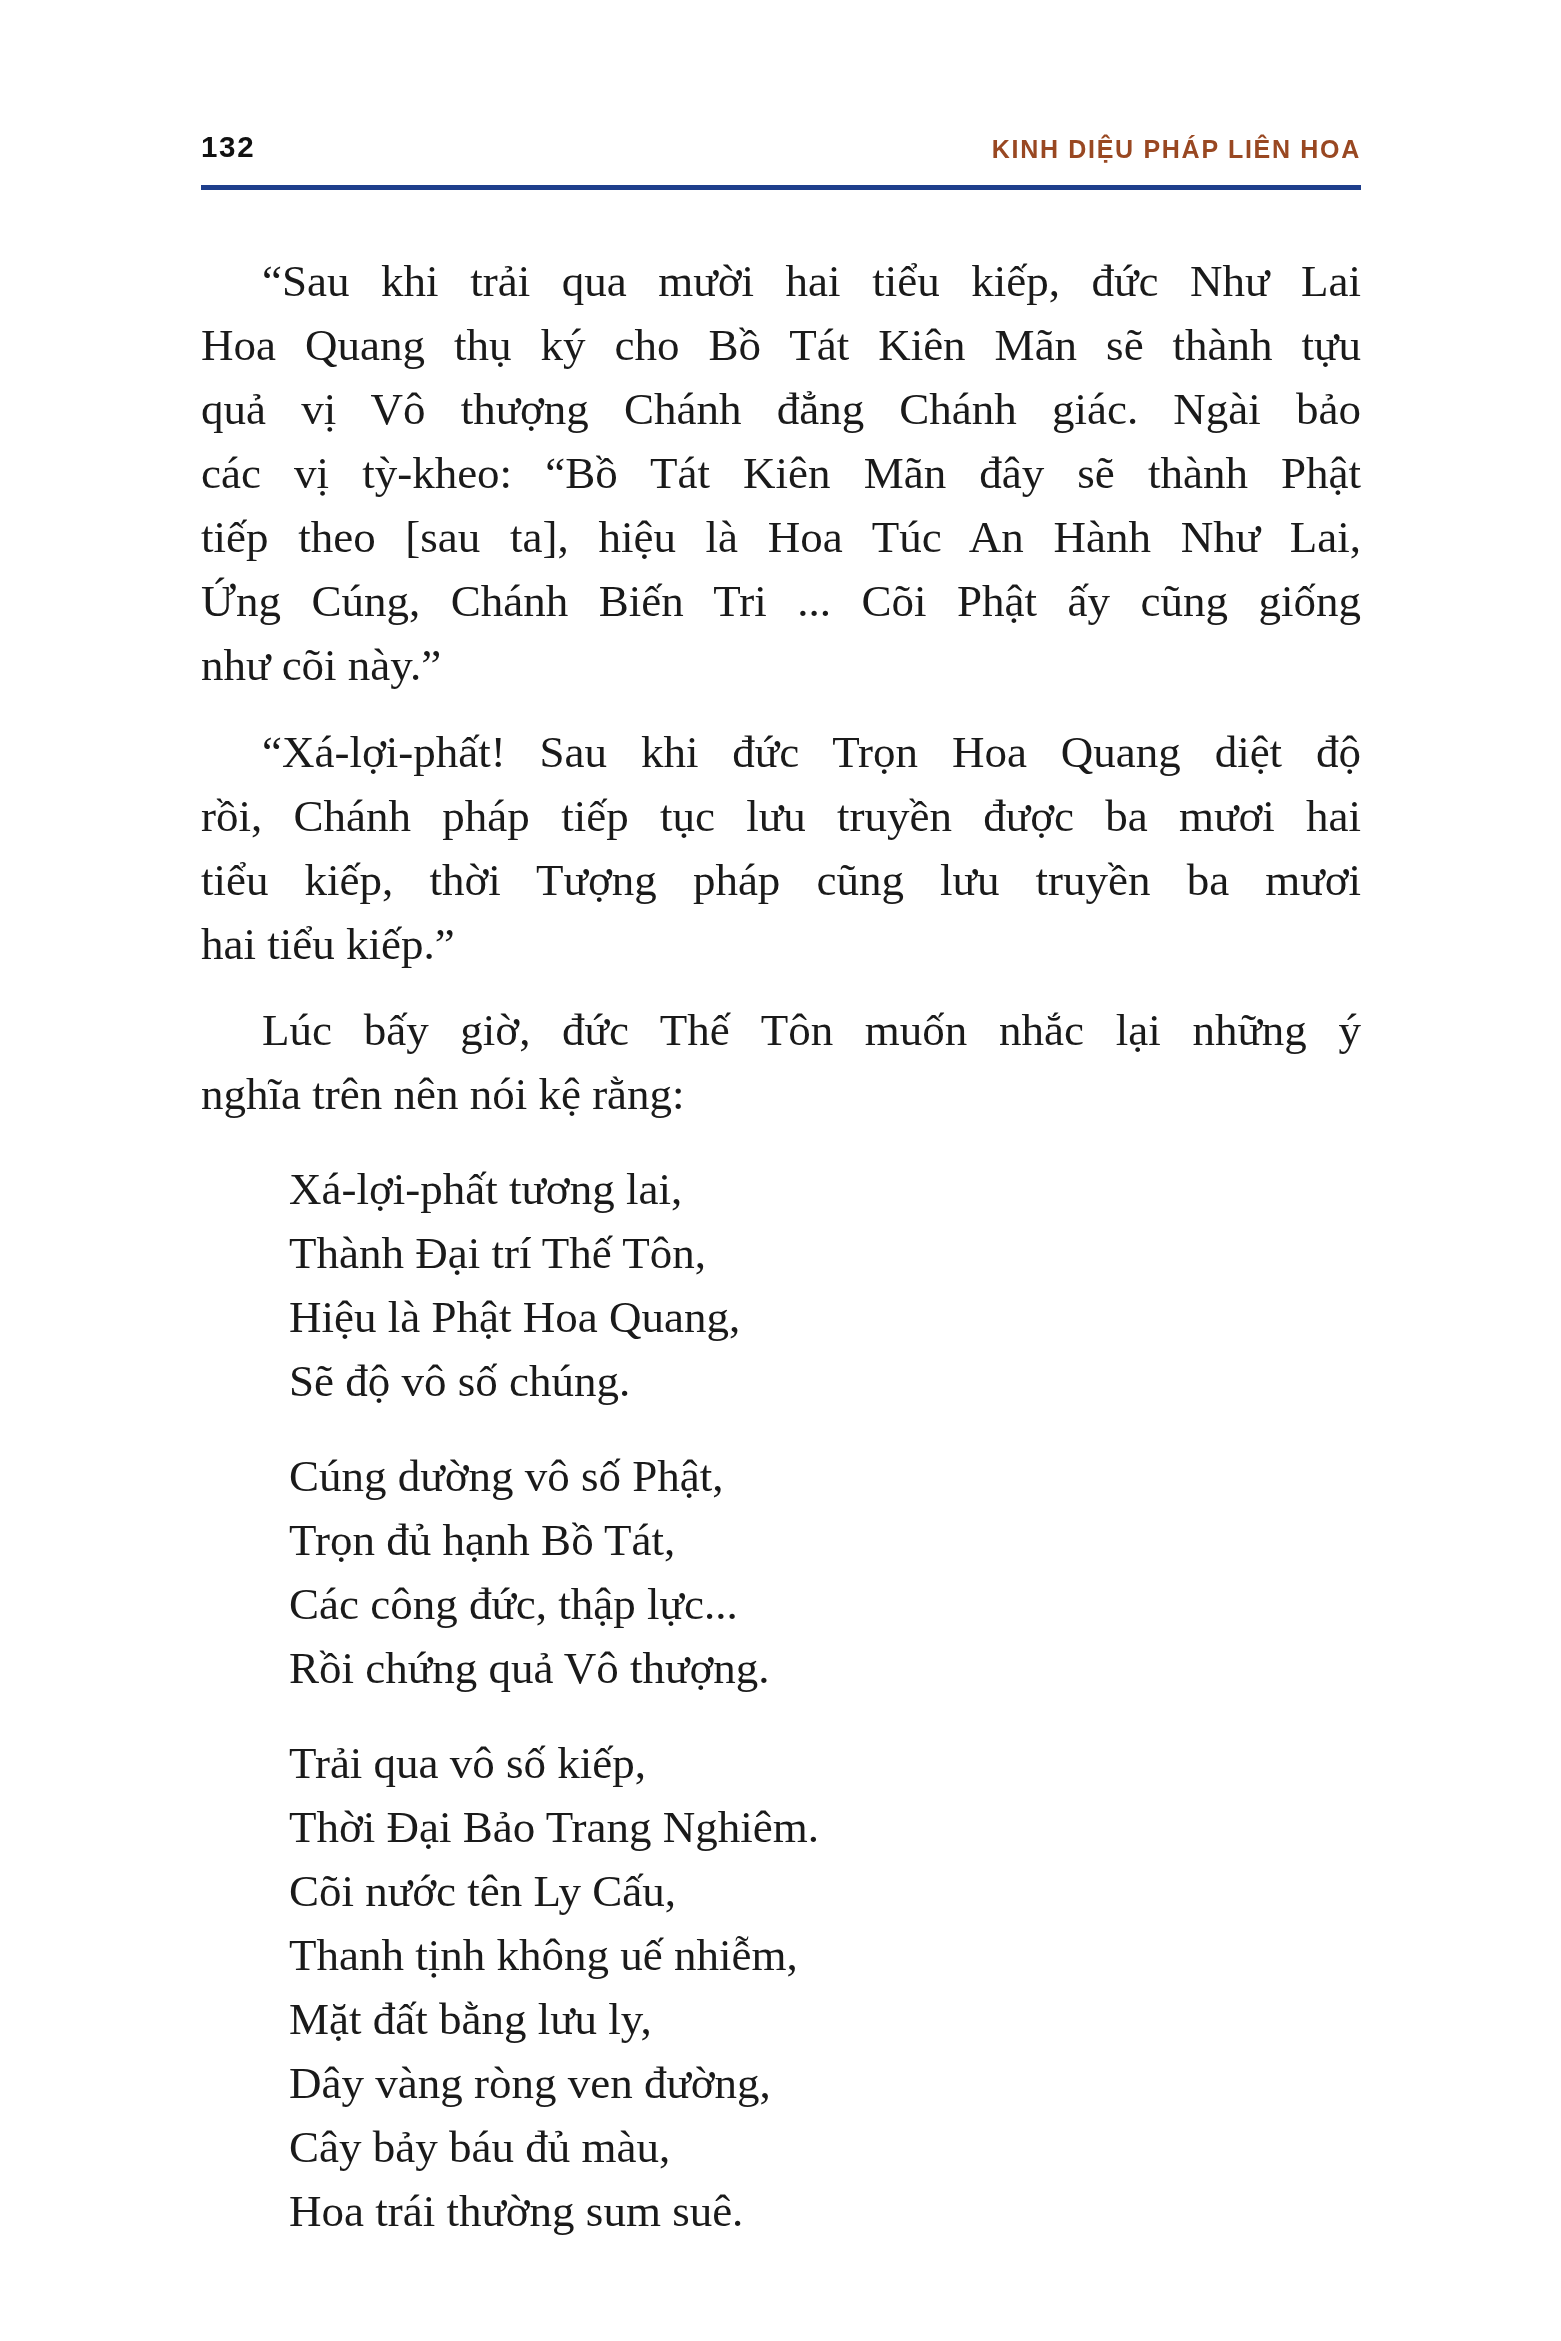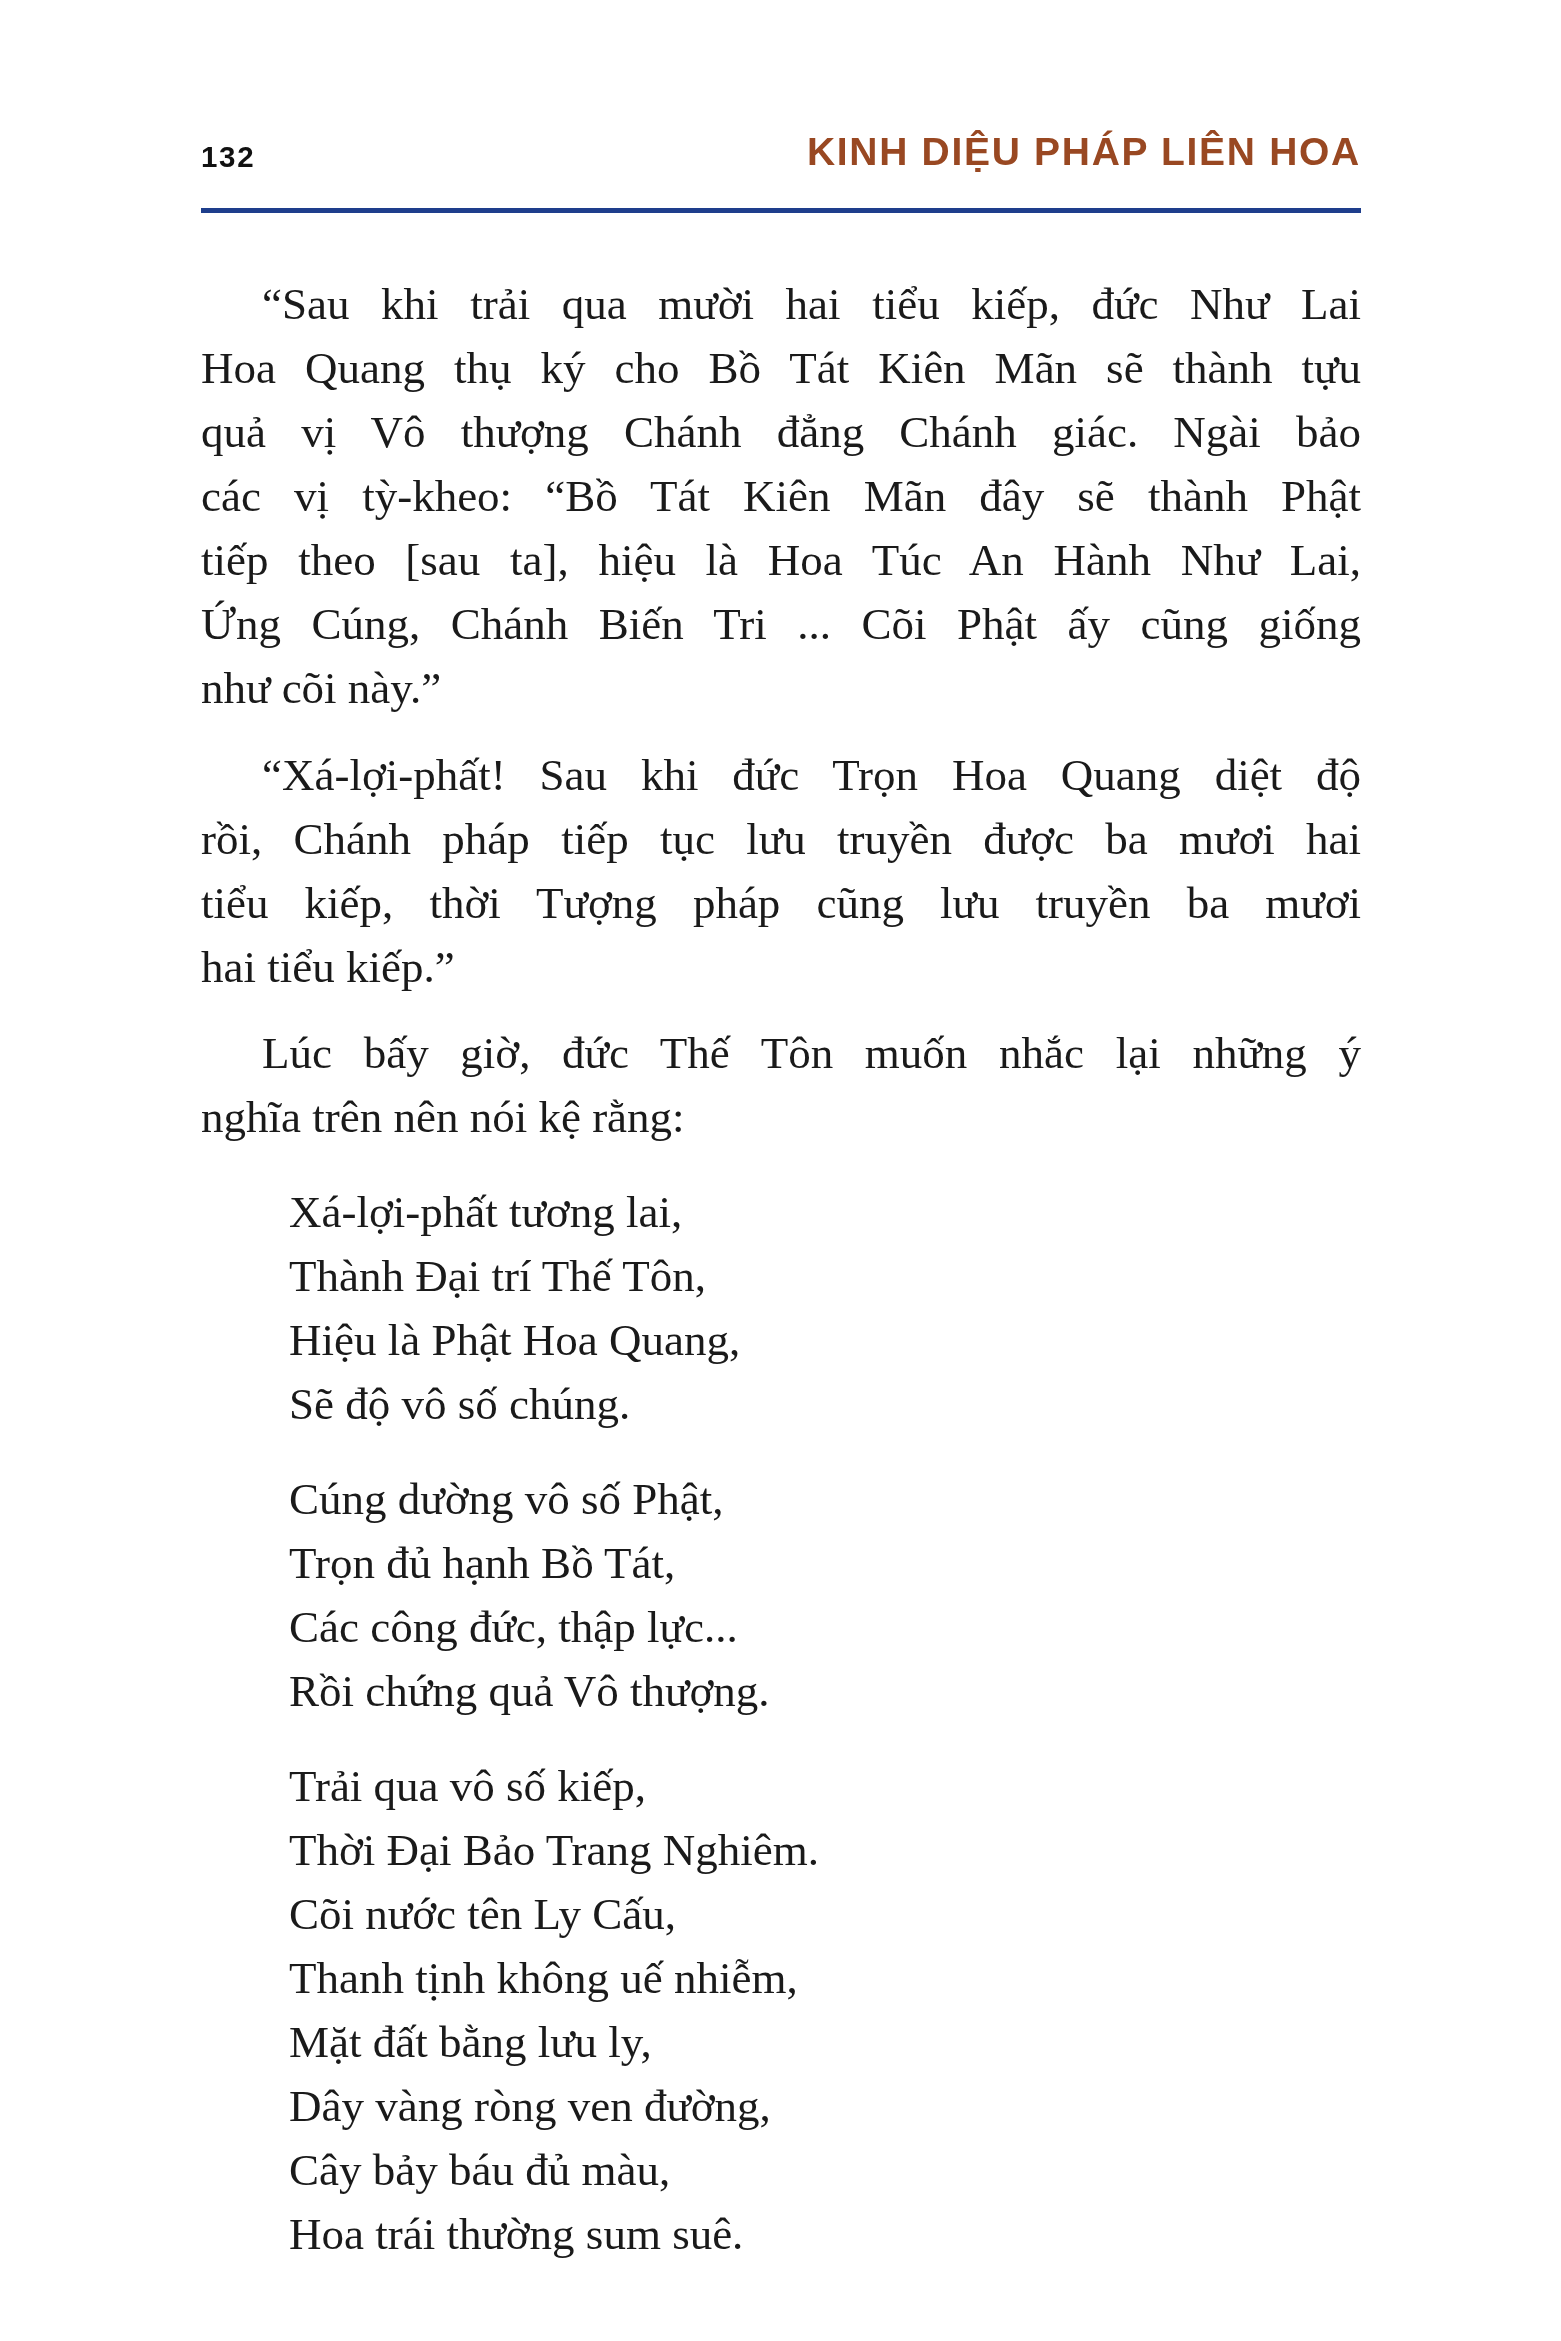--- a/index.html
+++ b/index.html
@@ -15,33 +15,33 @@
     height: 2342px;
     background: #ffffff;
     padding: 130px 200px 0 201px;
     overflow: hidden;
   }
   .header {
     display: flex;
     justify-content: space-between;
     align-items: flex-end;
     border-bottom: 5.2px solid var(--rule);
-    padding-bottom: 34px;
+    padding-bottom: 21px;
   }
   .page-number {
     font-family: "Liberation Sans", sans-serif;
     font-weight: bold;
     font-size: 29.5px;
     letter-spacing: 1.7px;
     color: #111111;
   }
   .running-title {
     font-family: "Liberation Sans", sans-serif;
     font-weight: bold;
-    font-size: 39px;
+    font-size: 25px;
     letter-spacing: 1.7px;
     color: var(--title);
   }
   .body-text {
     margin-top: 59px;
     font-family: "Liberation Serif", serif;
     font-size: 45px;
     line-height: 64px;
     color: var(--text);
   }

